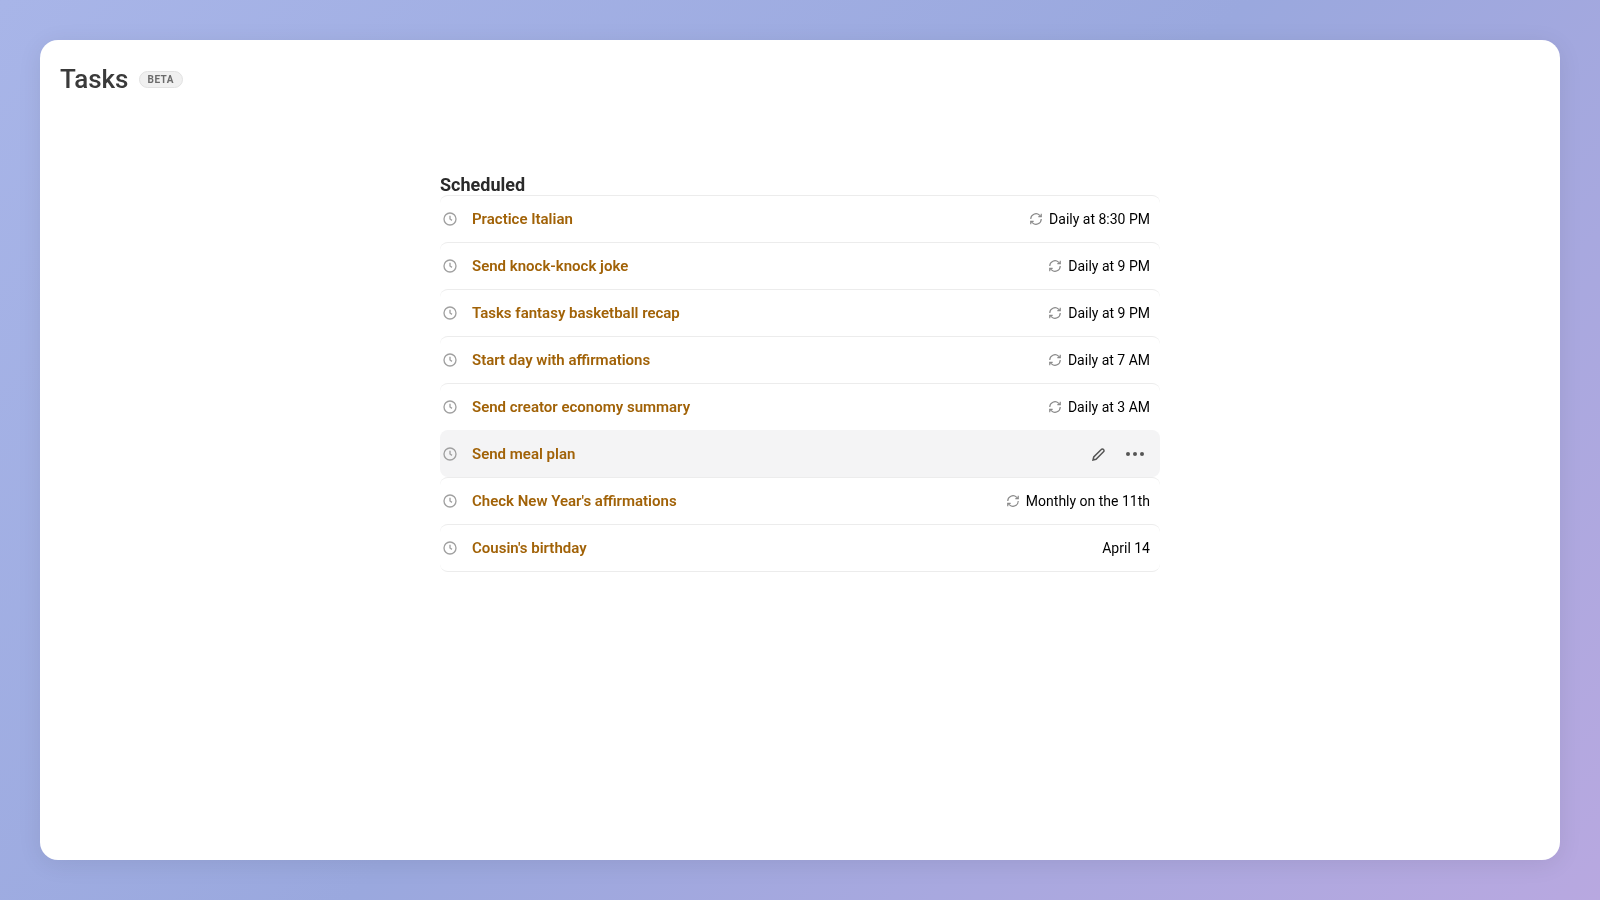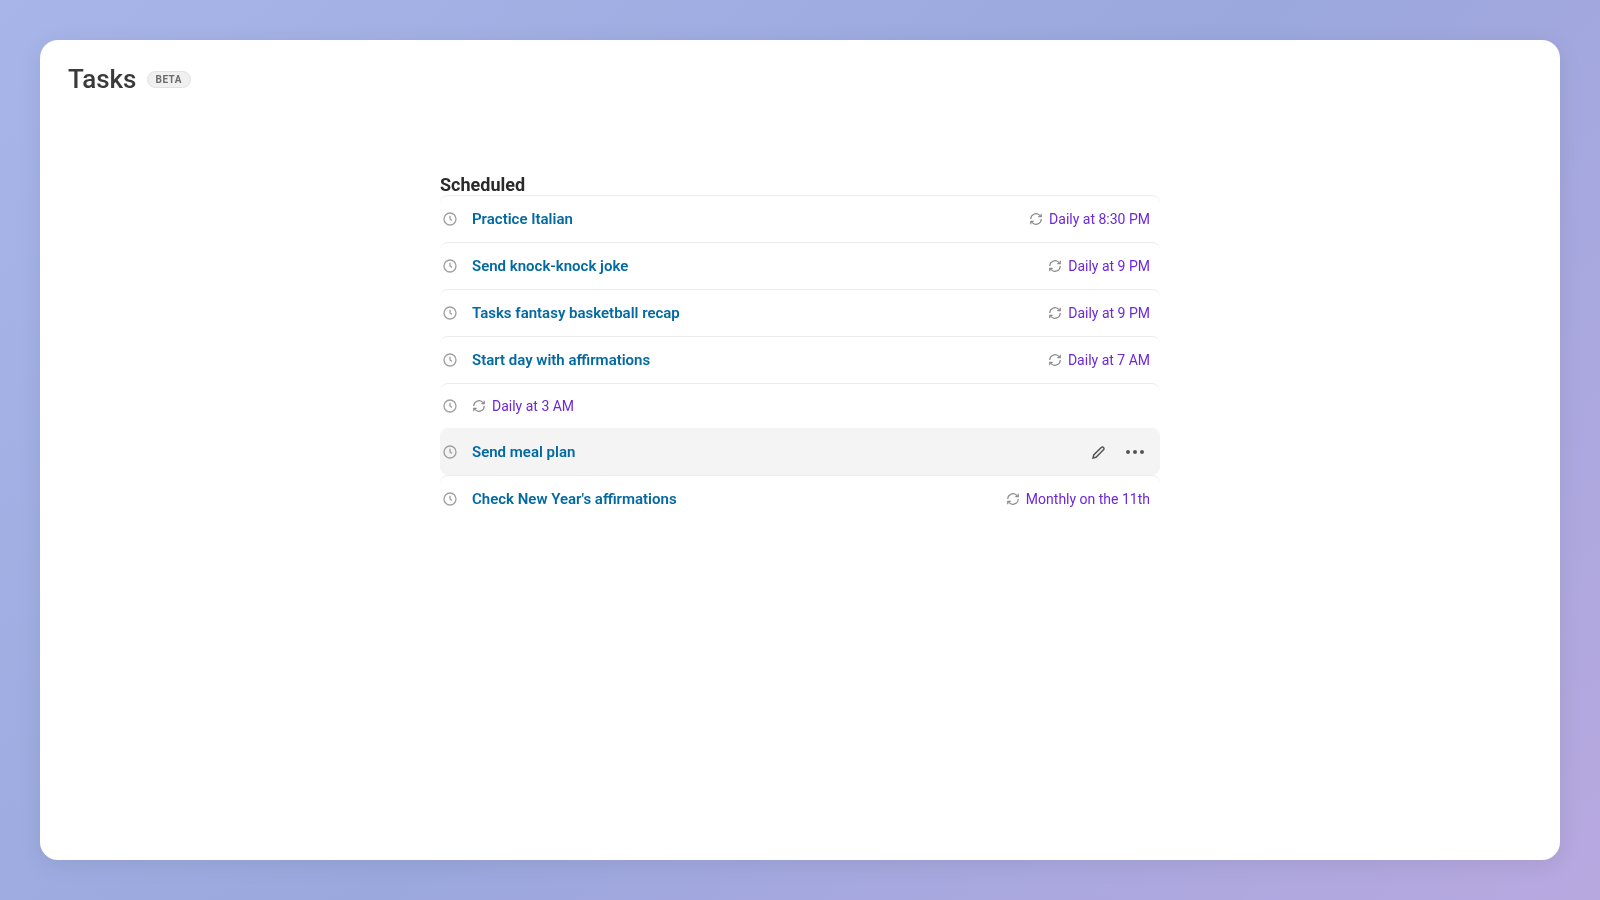--- a/index.html
+++ b/index.html
@@ -13,21 +13,21 @@
       width: 1600px;
       height: 900px;
       padding: 40px;
       overflow: hidden;
     }
     .app-window {
       background: #ffffff;
       border-radius: 18px;
       width: 100%;
       height: 100%;
-      padding: 24px 28px;
+      padding: 24px 20px;
       box-shadow: 0 4px 24px rgba(0,0,0,0.08);
       overflow: hidden;
     }
     .header {
       display: flex;
       align-items: center;
       gap: 10px;
     }
     .page-title {
       font-size: 26px;
@@ -75,28 +75,28 @@
     }
     .clock-icon {
       width: 16px;
       height: 16px;
       flex-shrink: 0;
       color: #a0a0a0;
     }
     .task-title {
       font-size: 15px;
       font-weight: 600;
-      color: #0369a1;
+      color: #a16207;
       flex: 1;
     }
     .task-schedule {
       display: flex;
       align-items: center;
       gap: 6px;
-      color: #6d28d9;
+      color: #000000;
       font-size: 14px;
     }
     .refresh-icon {
       width: 14px;
       height: 14px;
       color: #8a8a8a;
     }
     .row-actions {
       display: flex;
       align-items: center;
@@ -195,20 +195,21 @@
               <path d="M3 21v-5h5"></path>
             </svg>
             <span>Daily at 7 AM</span>
           </div>
         </div>
         <div class="task-row">
           <svg class="clock-icon" viewBox="0 0 24 24" fill="none" stroke="currentColor" stroke-width="2">
             <circle cx="12" cy="12" r="9"></circle>
             <path d="M12 7v5l3 2"></path>
           </svg>
+          <div class="task-title">Send creator economy summary</div>
           <div class="task-schedule">
             <svg class="refresh-icon" viewBox="0 0 24 24" fill="none" stroke="currentColor" stroke-width="2">
               <path d="M3 12a9 9 0 0 1 15-6.7L21 8"></path>
               <path d="M21 3v5h-5"></path>
               <path d="M21 12a9 9 0 0 1-15 6.7L3 16"></path>
               <path d="M3 21v-5h5"></path>
             </svg>
             <span>Daily at 3 AM</span>
           </div>
         </div>
@@ -238,15 +239,25 @@
           <div class="task-schedule">
             <svg class="refresh-icon" viewBox="0 0 24 24" fill="none" stroke="currentColor" stroke-width="2">
               <path d="M3 12a9 9 0 0 1 15-6.7L21 8"></path>
               <path d="M21 3v5h-5"></path>
               <path d="M21 12a9 9 0 0 1-15 6.7L3 16"></path>
               <path d="M3 21v-5h5"></path>
             </svg>
             <span>Monthly on the 11th</span>
           </div>
         </div>
+        <div class="task-row last">
+          <svg class="clock-icon" viewBox="0 0 24 24" fill="none" stroke="currentColor" stroke-width="2">
+            <circle cx="12" cy="12" r="9"></circle>
+            <path d="M12 7v5l3 2"></path>
+          </svg>
+          <div class="task-title">Cousin's birthday</div>
+          <div class="task-schedule">
+            <span>April 14</span>
+          </div>
+        </div>
       </div>
   </div>
 </div>
 
 </body></html>

